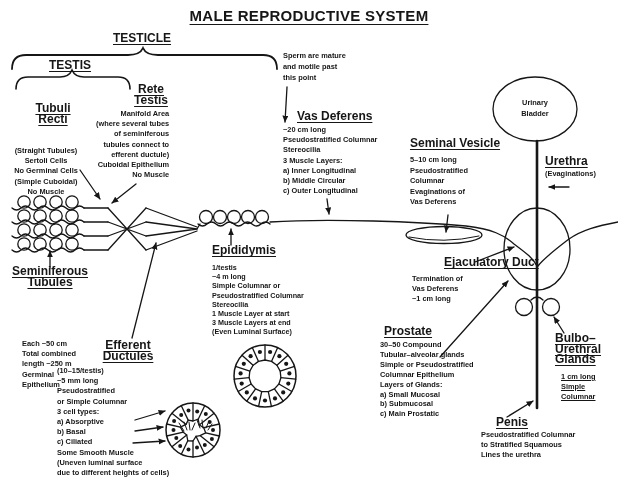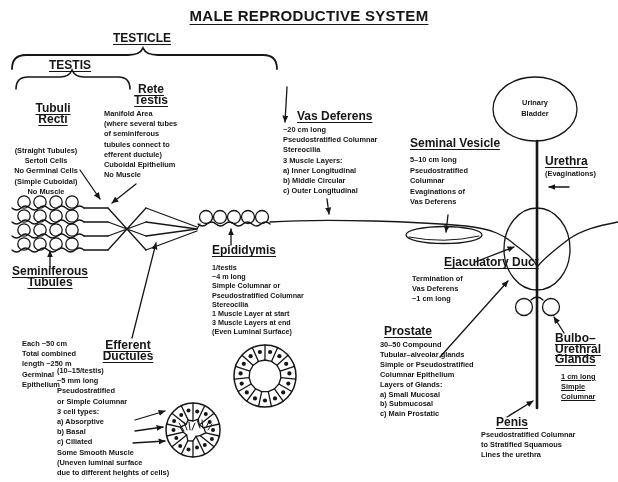--- a/index.html
+++ b/index.html
@@ -191,21 +191,21 @@
 
   <div class="t h ctr" style="left:151px;top:84px;text-align:center;">Rete
 Testis</div>
   <div class="t h ctr" style="left:53px;top:103px;">Tubuli
 Recti</div>
   <div class="t d ctr" style="left:46px;top:130px;margin-top:16px;">(Straight Tubules)
 Sertoli Cells
 No Germinal Cells
 (Simple Cuboidal)
 No Muscle</div>
-  <div class="t d" style="left:104px;top:109px;">Manifold Area
+  <div class="t d" style="left:96px;top:109px;text-align:right;">Manifold Area
 (where several tubes
 of seminiferous
 tubules connect to
 efferent ductule)
 Cuboidal Epithelium
 No Muscle</div>
 
   <div class="t h ctr" style="left:50px;top:266px;">Seminiferous
 Tubules</div>
   <div class="t d" style="left:22px;top:291px;margin-top:48px;">Each ~50 cm
@@ -231,20 +231,23 @@
   <div class="t h" style="left:212px;top:245px;">Epididymis</div>
   <div class="t small" style="left:212px;top:263px;font-weight:bold;">1/testis
 ~4 m long
 Simple Columnar or
 Pseudostratified Columnar
 Stereocilia
 1 Muscle Layer at start
 3 Muscle Layers at end
 (Even Luminal Surface)</div>
 
+  <div class="t d lh11" style="left:283px;top:50px;">Sperm are mature
+and motile past
+this point</div>
 
   <div class="t h" style="left:297px;top:111px;">Vas Deferens</div>
   <div class="t d" style="left:283px;top:125px;">~20 cm long
 Pseudostratified Columnar
 Stereocilia
 3 Muscle Layers:
 a) Inner Longitudinal
 b) Middle Circular
 c) Outer Longitudinal</div>
 

